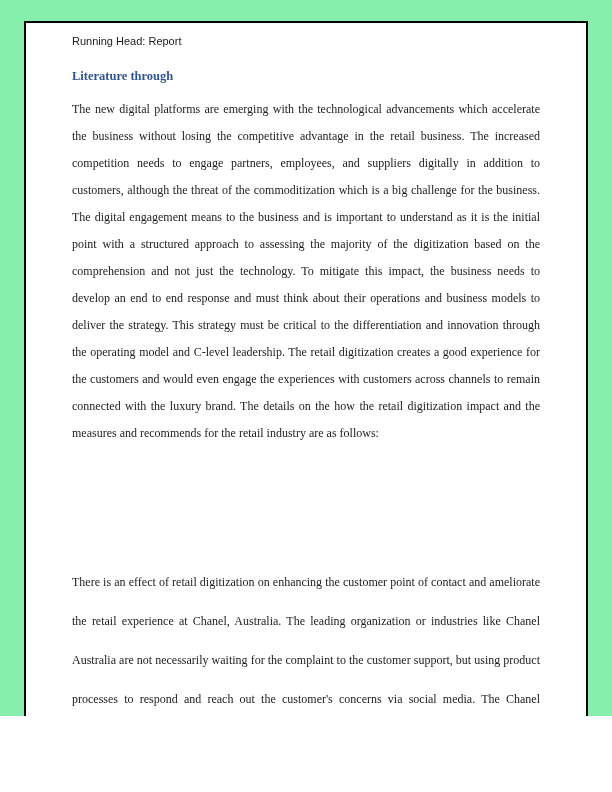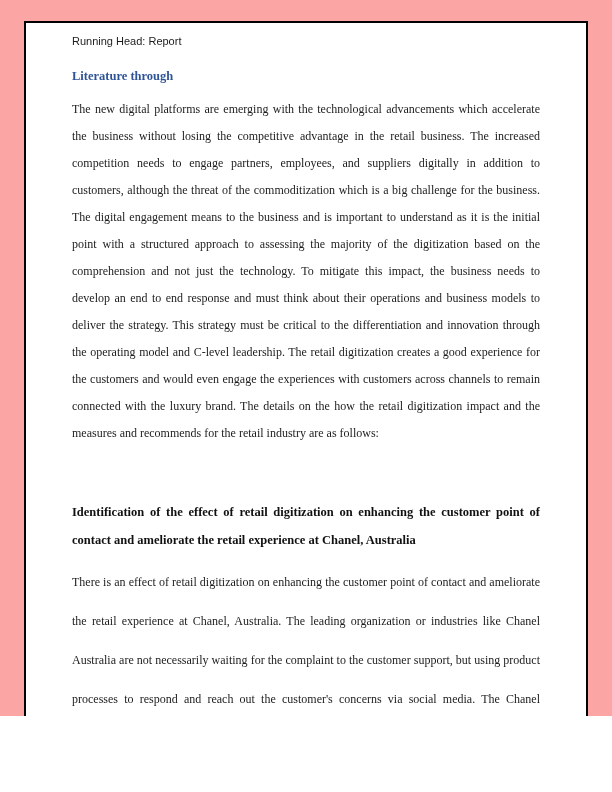--- a/index.html
+++ b/index.html
@@ -4,21 +4,21 @@
 <style>
   html, body {
     margin: 0;
     padding: 0;
     background: #ffffff;
   }
   .viewport {
     position: relative;
     width: 612px;
     height: 716px;
-    background: #fca5a5;
+    background: #86efac;
     overflow: hidden;
   }
   .page-frame {
     position: absolute;
     left: 24px;
     top: 21px;
     width: 564px;
     height: 745px;
     border: 2px solid #000000;
     box-sizing: border-box;
@@ -87,19 +87,18 @@
 <div class="viewport">
 
   <div class="page-frame"></div>
 
   <div class="running-head">Running Head: Report</div>
 
   <div class="section-heading">Literature through</div>
 
   <div class="body-para para-1">The new digital platforms are emerging with the technological advancements which accelerate the business without losing the competitive advantage in the retail business. The increased competition needs to engage partners, employees, and suppliers digitally in addition to customers, although the threat of the commoditization which is a big challenge for the business. The digital engagement means to the business and is important to understand as it is the initial point with a structured approach to assessing the majority of the digitization based on the comprehension and not just the technology. To mitigate this impact, the business needs to develop an end to end response and must think about their operations and business models to deliver the strategy. This strategy must be critical to the differentiation and innovation through the operating model and C-level leadership. The retail digitization creates a good experience for the customers and would even engage the experiences with customers across channels to remain connected with the luxury brand. The details on the how the retail digitization impact and the measures and recommends for the retail industry are as follows:</div>
 
-  <div class="sub-heading">Identification of the effect of retail digitization on enhancing the customer point of contact and ameliorate the retail experience at Chanel, Australia</div>
 
   <div class="body-para para-2">There is an effect of retail digitization on enhancing the customer point of contact and ameliorate the retail experience at Chanel, Australia. The leading organization or industries like Chanel Australia are not necessarily waiting for the complaint to the customer support, but using product processes to respond and reach out the customer's concerns via social media. The Chanel Australia is implementing the practical strategies for boosting the revenue and delivering</div>
 
   <div class="page-number">5</div>
 
 </div>
 
 </body></html>

